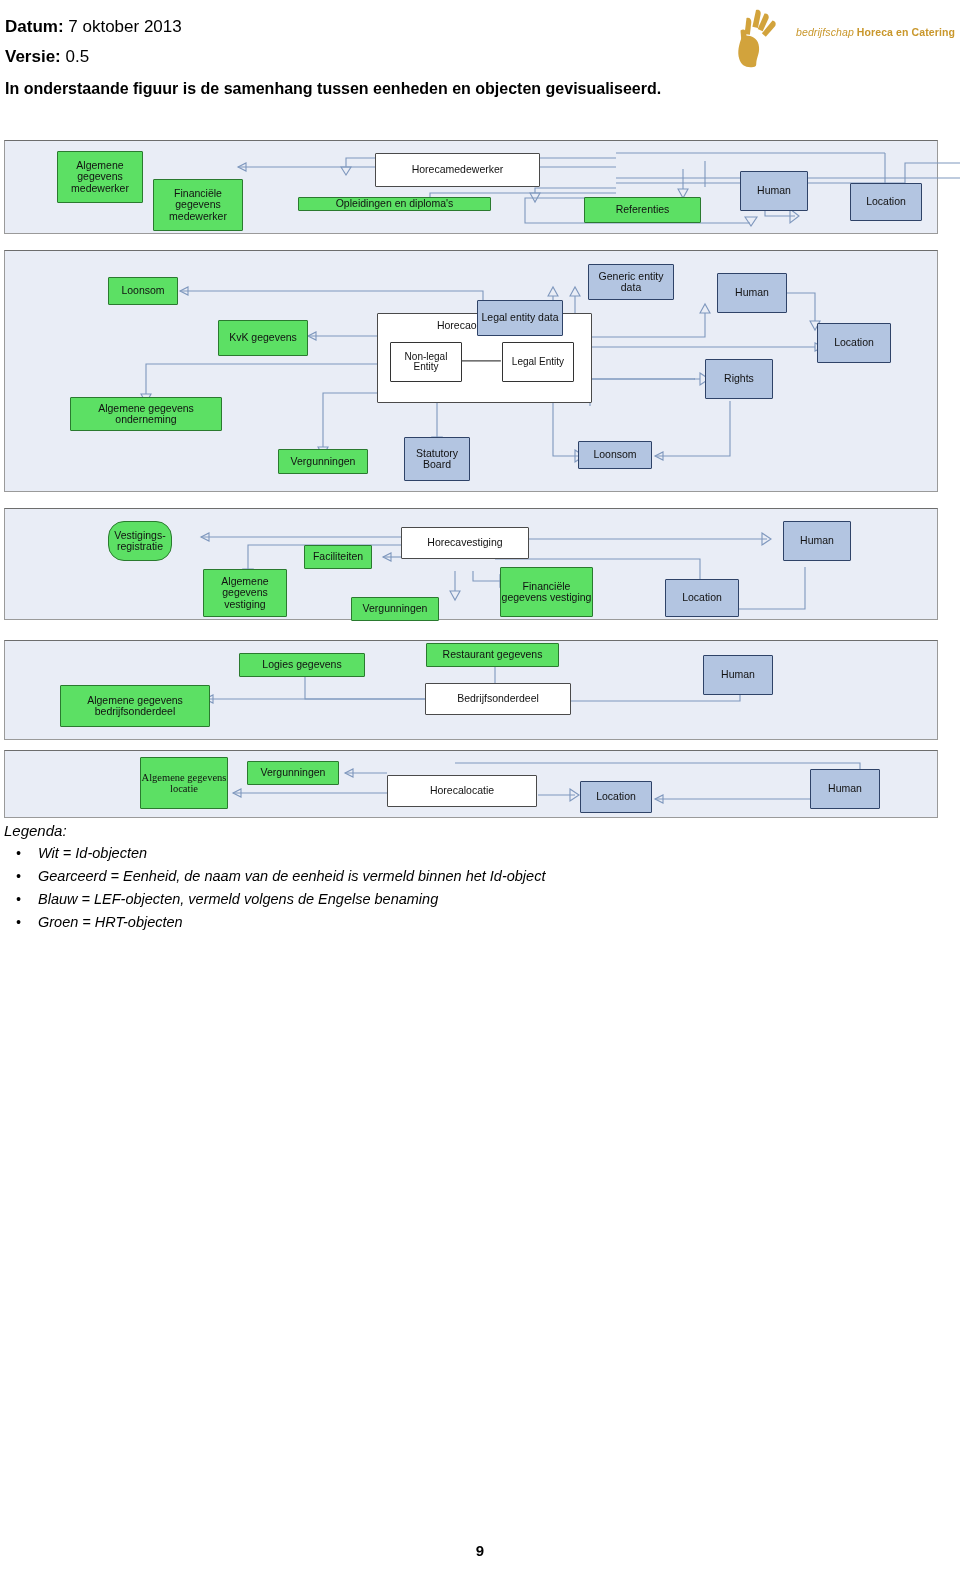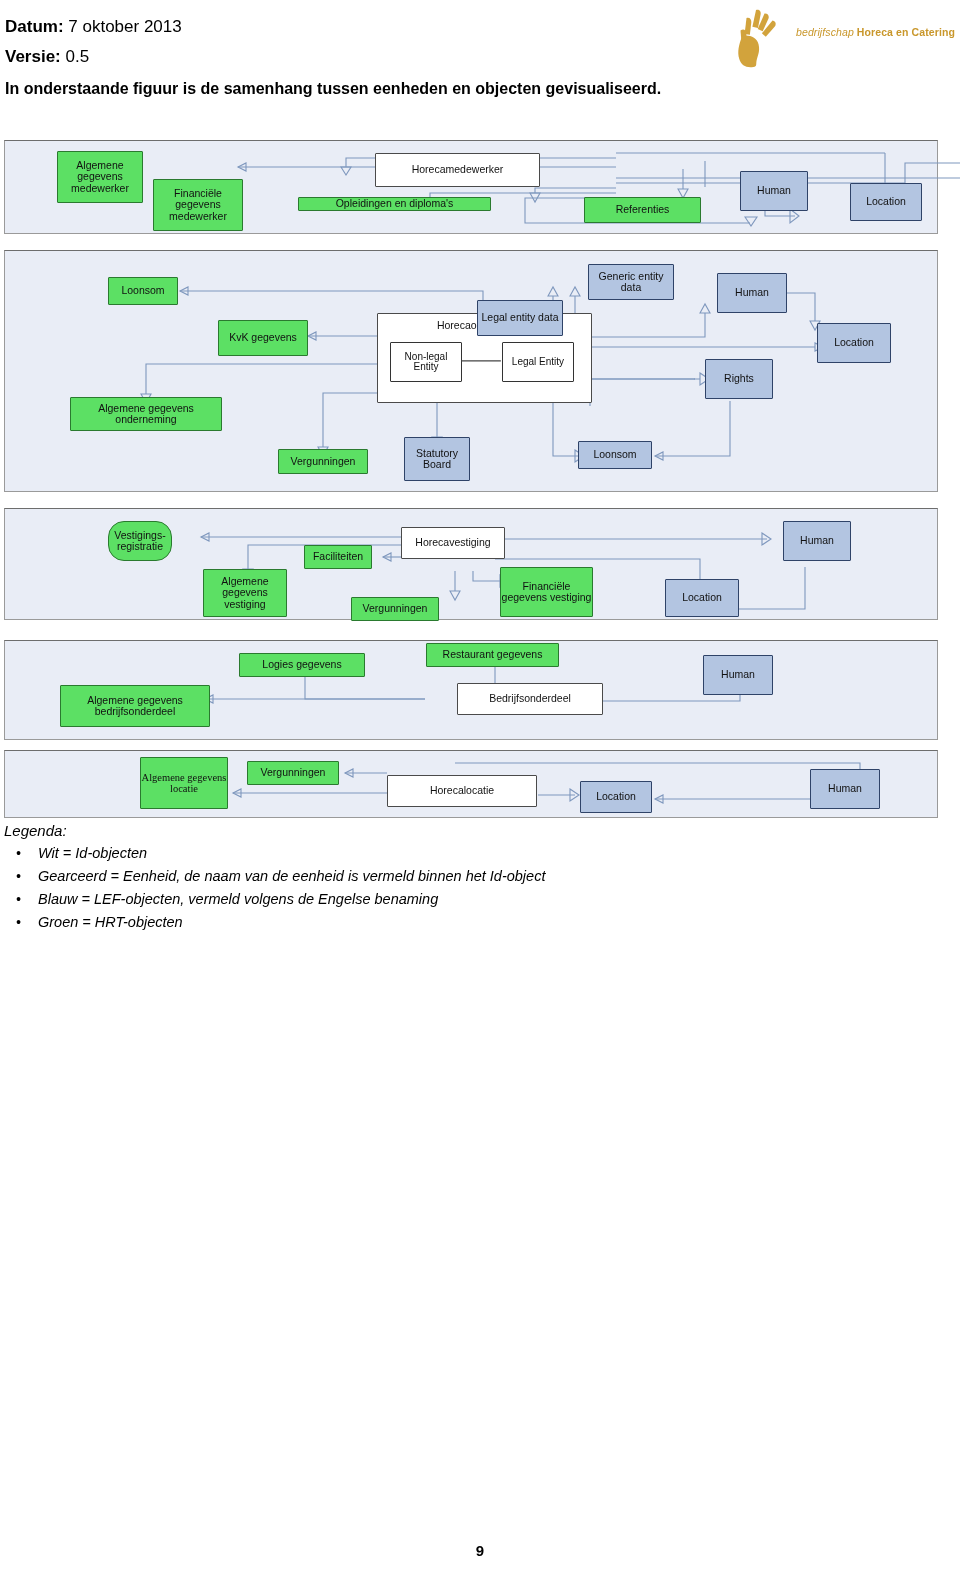--- a/index.html
+++ b/index.html
@@ -233,21 +233,21 @@
       <path d="M800 58 L800 100 L722 100"></path>
         <path d="M722 100 l8 -4 v8 z" fill="#7e97bd" stroke="none"></path>
     </svg>
 
     <div class="node green" style="left:103px;top:12px;width:64px;height:40px;border-radius:16px;">Vestigings- registratie</div>
 
     <div class="node green" style="left:198px;top:60px;width:84px;height:48px;">Algemene gegevens vestiging</div>
 
     <div class="node green" style="left:299px;top:36px;width:68px;height:24px;">Faciliteiten</div>
 
-    <div class="node white" style="left:396px;top:18px;width:104px;height:32px;">Horecavestiging</div>
+    <div class="node white" style="left:396px;top:18px;width:128px;height:32px;">Horecavestiging</div>
 
     <div class="node green" style="left:346px;top:88px;width:88px;height:24px;">Vergunningen</div>
 
     <div class="node green" style="left:495px;top:58px;width:93px;height:50px;">Financiële gegevens vestiging</div>
 
     <div class="node blue" style="left:660px;top:70px;width:74px;height:38px;">Location</div>
 
     <div class="node blue" style="left:778px;top:12px;width:68px;height:40px;">Human</div>
   </div>
 
@@ -262,21 +262,21 @@
       <path d="M566 60 L735 60 L735 52"></path>
         <path d="M730 52 l5 -9 l5 9 z" fill="#7e97bd" stroke="none"></path>
     </svg>
 
     <div class="node green" style="left:55px;top:44px;width:150px;height:42px;">Algemene gegevens bedrijfsonderdeel</div>
 
     <div class="node green" style="left:234px;top:12px;width:126px;height:24px;">Logies gegevens</div>
 
     <div class="node green" style="left:421px;top:2px;width:133px;height:24px;">Restaurant gegevens</div>
 
-    <div class="node white" style="left:420px;top:42px;width:146px;height:32px;margin-left:32px;">Bedrijfsonderdeel</div>
+    <div class="node white" style="left:420px;top:42px;width:146px;height:32px;">Bedrijfsonderdeel</div>
 
     <div class="node blue" style="left:698px;top:14px;width:70px;height:40px;">Human</div>
   </div>
 
   <div class="band" id="band5">
     <svg class="wires" viewBox="0 0 932 66" preserveAspectRatio="none">
       <path d="M382 22 L340 22"></path>
         <path d="M340 22 l8 -4 v8 z" fill="#7e97bd" stroke="none"></path>
       <path d="M382 42 L228 42"></path>
         <path d="M228 42 l8 -4 v8 z" fill="#7e97bd" stroke="none"></path>

